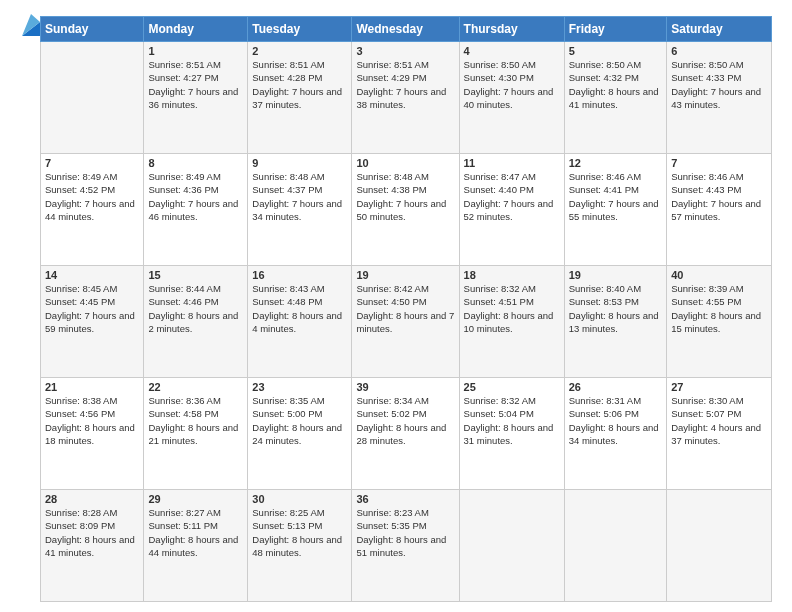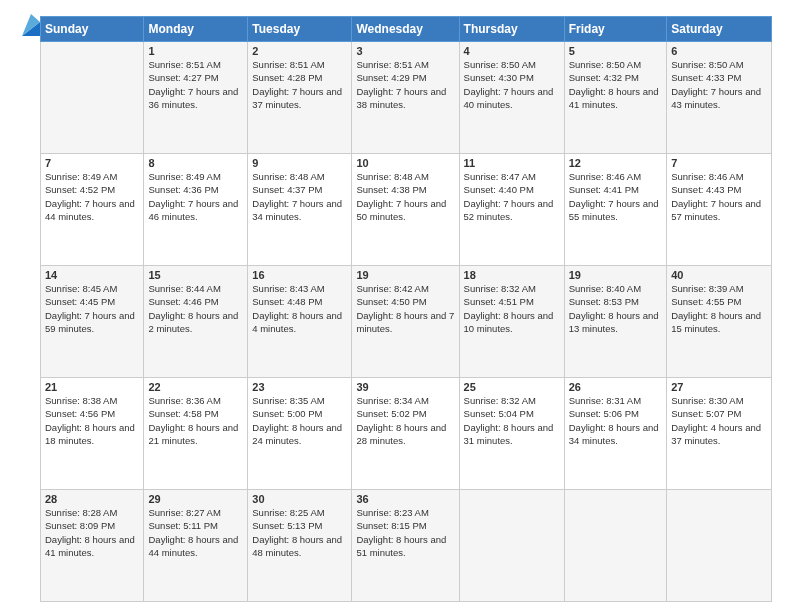--- a/index.html
+++ b/index.html
@@ -324,21 +324,21 @@
           </td>
           <td>
             <span class="day-number">30</span>
             <span class="cell-line">Sunrise: 8:25 AM</span>
             <span class="cell-line">Sunset: 5:13 PM</span>
             <span class="cell-line">Daylight: 8 hours and 48 minutes.</span>
           </td>
           <td>
             <span class="day-number">36</span>
             <span class="cell-line">Sunrise: 8:23 AM</span>
-            <span class="cell-line">Sunset: 8:15 PM</span>
+            <span class="cell-line">Sunset: 5:35 PM</span>
             <span class="cell-line">Daylight: 8 hours and 51 minutes.</span>
           </td>
           <td class="empty-cell"></td>
           <td class="empty-cell"></td>
           <td class="empty-cell"></td>
         </tr>
       </tbody>
   </table>
 </div>
 

